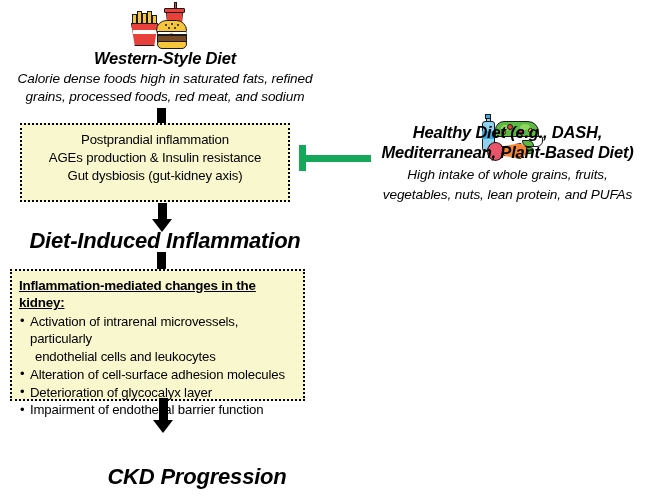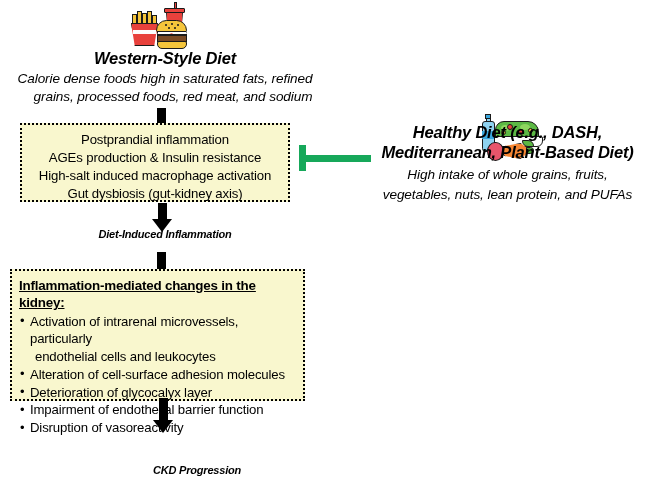--- a/index.html
+++ b/index.html
@@ -14,21 +14,21 @@
   
   .head-bold-italic{
     font-weight:bold;font-style:italic;font-size:16.5px;
     text-align:center;line-height:1.18;letter-spacing:-0.2px;
   }
   .desc-italic{
     font-style:italic;font-size:13.6px;text-align:center;
     line-height:1.33;letter-spacing:-0.1px;
   }
   .stage-label{
-    font-weight:bold;font-style:italic;font-size:11px;
+    font-weight:bold;font-style:italic;font-size:22px;
     text-align:center;line-height:1.15;letter-spacing:-0.2px;
   }
 
   
   .ybox{
     background:#f9f7ce;
     border:2px dotted #000000;
     box-sizing:border-box;
   }
   .ybox-line{
@@ -143,29 +143,28 @@
     <div class="lettuce"></div>
     <div class="cheese"></div>
     <div class="patty"></div>
     <div class="bun-bot"></div>
   </div>
 </div>
 
 <div class="abs head-bold-italic" style="left:0px;top:49px;width:330px;">Western-Style Diet</div>
 
 <div class="abs desc-italic" style="left:0px;top:70px;width:330px;">Calorie dense foods high in saturated fats, refined</div>
-<div class="abs desc-italic" style="left:8px;top:88px;width:330px;">grains, processed foods, red meat, and sodium</div>
+<div class="abs desc-italic" style="left:0px;top:88px;width:330px;">grains, processed foods, red meat, and sodium</div>
 
 <div class="abs stub" style="left:157px;top:108px;height:16px;"></div>
 
 <div class="abs ybox" style="left:20px;top:123px;width:270px;height:79px;">
   <div style="padding-top:6px;">
     <div class="ybox-line">Postprandial inflammation</div>
     <div class="ybox-line">AGEs production &amp; Insulin resistance</div>
-    <div class="ybox-line">High-salt induced macrophage activation</div>
     <div class="ybox-line">Gut dysbiosis (gut-kidney axis)</div>
   </div>
 </div>
 
 <div class="abs inhibit" style="left:299px;top:145px;width:72px;">
   <span class="bar"></span>
   <span class="stem" style="width:66px;"></span>
 </div>
 
 <div class="abs icon-healthy" style="left:473px;top:66px;">
@@ -213,21 +212,20 @@
   <div style="padding:6px 7px 0 7px;">
     <div class="ybox-title">Inflammation-mediated changes in the kidney:</div>
     <ul class="blist">
       <li>
         <span>Activation of intrarenal microvessels, particularly</span>
         <span class="cont">endothelial cells and leukocytes</span>
       </li>
       <li>Alteration of cell-surface adhesion molecules</li>
       <li>Deterioration of glycocalyx layer</li>
       <li>Impairment of endothelial barrier function</li>
-      <li>Disruption of vasoreactivity</li>
     </ul>
   </div>
 </div>
 
 <div class="abs arrow" style="left:151px;top:398px;width:24px;">
   <div class="shaft" style="height:22px;"></div>
   <div class="head"></div>
 </div>
 
 <div class="abs stage-label" style="left:0px;top:464px;width:330px;padding-left:32px;">CKD Progression</div>

